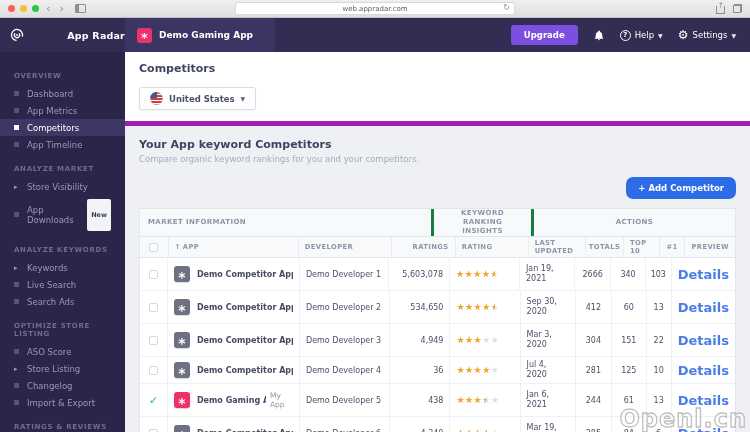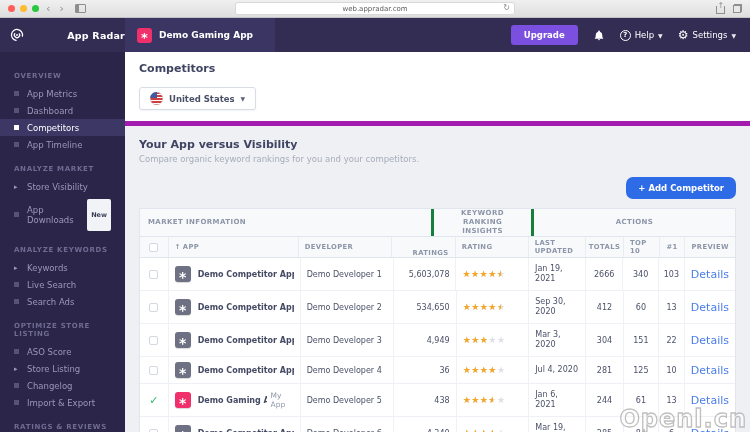--- a/index.html
+++ b/index.html
@@ -83,42 +83,42 @@
   .g-filter{width:160px} .g-market{width:291px} .g-kri{width:100px; padding:0 10px;} .g-actions{flex:1}
   .filter-box { position:relative; width:130px; }
   .filter-box input { width:100%; height:15px; border:1px solid #d8dce5; border-radius:3px;
     font-size:7.5px; color:#4a5068; padding:0 4px 0 15px; outline:none; font-family:inherit; background:#fff;}
   .filter-box input::placeholder{ color:#a7acbb; }
   .search-ic { position:absolute; left:4px; top:3.5px; }
   .hcell { display:flex; align-items:center; font-size:6.8px; font-weight:bold; color:#8d96a8;
     letter-spacing:.4px; border-left:1px solid #e9edf2; padding:0 6px; }
   .hcell:first-child{border-left:none;}
   .c-sel{width:28px; justify-content:center; padding:0;}
-  .c-app{width:132px} .c-dev{width:95px} .c-ratings{width:64px; justify-content:flex-end;align-items:flex-end;}
+  .c-app{width:132px} .c-dev{width:95px} .c-ratings{width:64px; justify-content:flex-end;}
   .c-rating{width:74px} .c-upd{width:58px} .c-tot{width:38px; justify-content:center;}
   .c-t10{width:36px; justify-content:center;} .c-n1{width:26px; justify-content:center;} .c-prev{flex:1; justify-content:center;}
   .sort-arrow { font-size:7px; margin-right:2px; color:#8d96a8; }
   .tr { height:33px; border-bottom:1px solid #edf0f4; }
   .tr.short { height:27px; }
   .tcell { display:flex; align-items:center; font-size:8px; color:#4a5068; border-left:1px solid #eef1f5; padding:0 6px; }
   .tcell:first-child{border-left:none;}
   .checkbox { width:9px; height:9px; border:1px solid #d3d8e1; border-radius:2px; background:#fff; cursor:pointer;}
   .checkmark { color:#27b868; font-size:11px; font-weight:bold; }
   .appicon { width:16px; height:16px; border-radius:3px; flex:none; margin-right:7px;
     display:flex; align-items:center; justify-content:center; color:#fff; font-size:14px; font-weight:bold;
     box-shadow:0 1px 1px rgba(0,0,0,.15); }
   .appicon span{ transform:translateY(2.5px); }
   .appname { font-weight:600; color:#444a63; white-space:nowrap; overflow:hidden; }
   .myapp { margin-left:auto; font-size:7.5px; color:#8d96a8; padding-left:4px; }
   .num { justify-content:flex-end; }
   .cen { justify-content:center; }
   .stars { position:relative; display:inline-block; font-size:9px; line-height:1; color:#dde0e7; letter-spacing:.5px;}
   .stars .fg { position:absolute; left:0; top:0; overflow:hidden; white-space:nowrap; color:#f5a623; }
   .upd-txt { line-height:1.3; }
-  .details-link { color:#4a7de8; font-size:11px; font-weight:400; cursor:pointer; }
+  .details-link { color:#4a7de8; font-size:13px; font-weight:700; cursor:pointer; }
   
   .watermark { position:absolute; right:3px; bottom:-1px; font-size:24px; font-weight:bold; letter-spacing:1px;
     color:rgba(255,255,255,.55); -webkit-text-stroke:1.3px rgba(170,170,170,.75); z-index:50; }
 </style>
 </head>
 <body>
 
 <div class="screen">
 
   <div class="chrome">
@@ -169,25 +169,25 @@
         <span>Settings</span>
         <span class="caret">▼</span>
       </span>
     </div>
   </div>
 
   <aside class="sidebar">
       <div class="side-title">OVERVIEW</div>
       <div class="side-item">
         <span class="bullet"></span>
+        <span>Dashboard</span>
+      </div>
+      <div class="side-item">
+        <span class="bullet"></span>
         <span>App Metrics</span>
-      </div>
-      <div class="side-item">
-        <span class="bullet"></span>
-        <span>Dashboard</span>
       </div>
       <div class="side-item active">
         <span class="bullet"></span>
         <span>Competitors</span>
       </div>
       <div class="side-item">
         <span class="bullet"></span>
         <span>App Timeline</span>
       </div>
       <div class="side-title">ANALYZE MARKET</div>
@@ -242,21 +242,21 @@
       <div class="page-title">Competitors</div>
     </div>
     <div class="country-bar">
       <span class="country-btn">
         <span class="flag"></span>
         <span>United States</span>
         <span class="caret" style="color:#4a5068">▼</span>
       </span>
     </div>
     <div class="content">
-      <div class="section-title">Your App versus Visibility</div>
+      <div class="section-title">Your App keyword Competitors</div>
       <div class="section-sub">Compare organic keyword rankings for you and your competitors.</div>
       <div class="add-row">
         <span class="add-btn">+ Add Competitor</span>
       </div>
 
       <div class="table-card">
         <div class="trow thead-group">
           <div class="gcell g-market">MARKET INFORMATION</div>
           <div class="gcell g-kri">KEYWORD RANKING INSIGHTS</div>
           <div class="gcell g-actions">ACTIONS</div>

